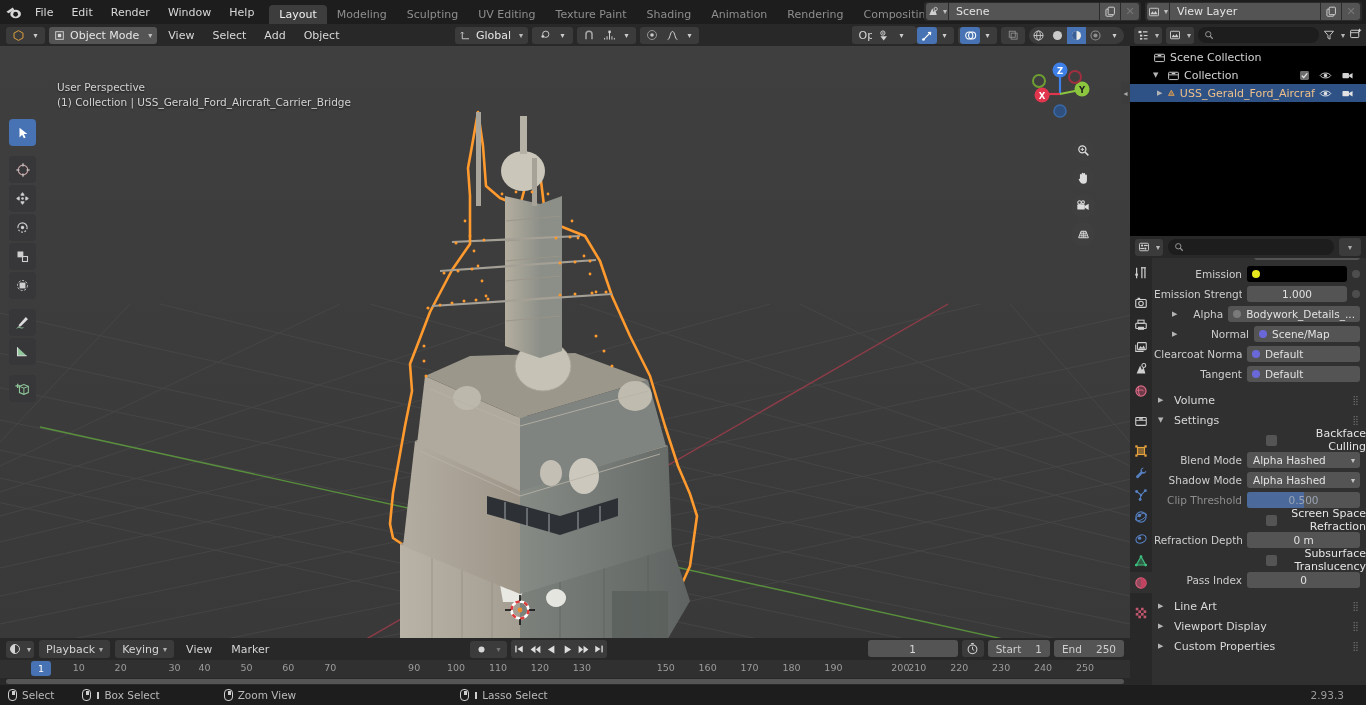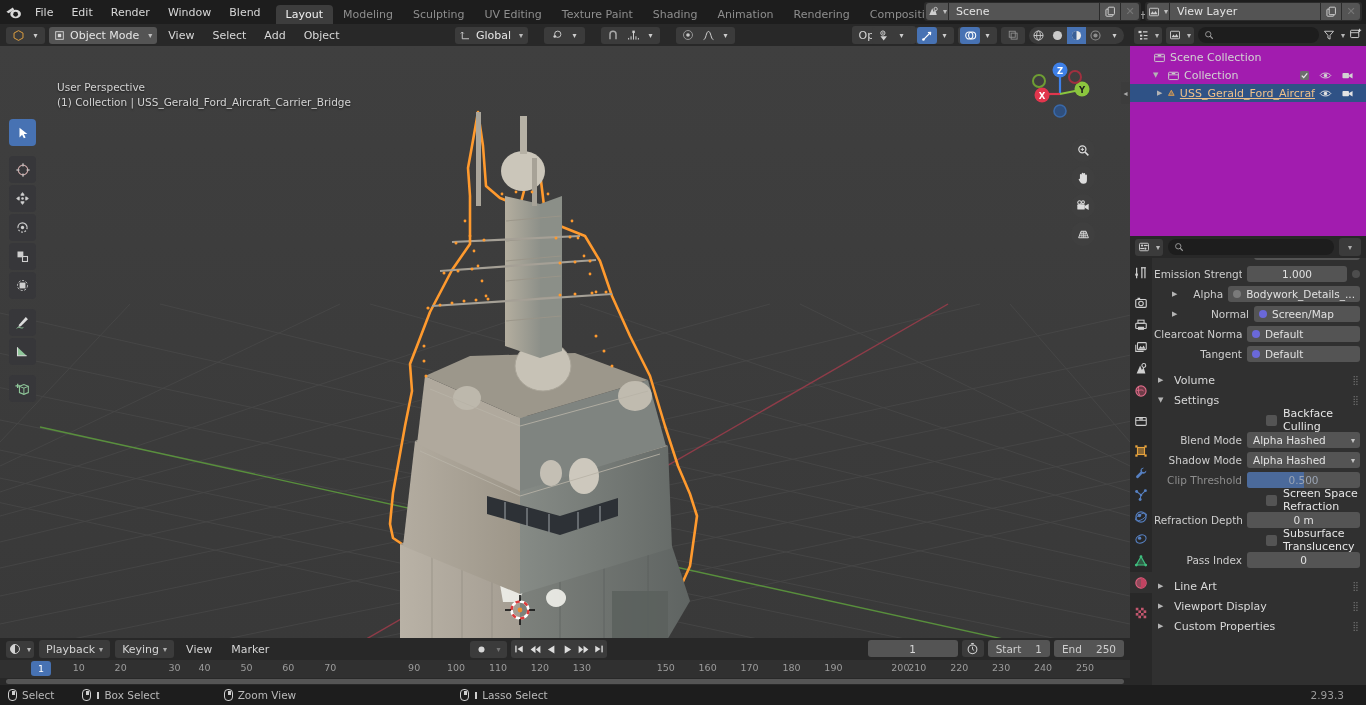--- a/index.html
+++ b/index.html
@@ -74,21 +74,21 @@
   #gizmo{ position:absolute; right:28px; top:4px; width:74px; height:74px; }
   #navbtns{ position:absolute; right:35px; top:92px; display:flex; flex-direction:column; gap:4px;}
   .navb{ width:24px; height:24px; border-radius:50%; background:#3f3f3f; display:flex;align-items:center;justify-content:center;}
   #vp-right-tab{ position:absolute; right:0; top:36px; width:9px; height:22px; background:#3c3c3c; display:flex;align-items:center;justify-content:center;color:#aaa;font-size:8px;}
 
   
   #outliner{ position:absolute; left:1130px; top:24px; width:236px; height:212px; background:#282828; }
   #out-hdr{ height:22px; display:flex; align-items:center; gap:4px; padding:0 4px; background:#282828;}
   .out-drop{ background:#3b3b3b; border-radius:3px; height:17px; display:flex; align-items:center; padding:0 3px; gap:2px;}
   #out-search{ flex:1; background:#1d1d1d; border-radius:8px; height:16px; display:flex; align-items:center; padding:0 6px; gap:4px; color:#8d8d8d;}
-  #out-body{ background:#a21caf; height:190px; padding-top:2px;}
+  #out-body{ background:#000000; height:190px; padding-top:2px;}
   .out-row{ height:18px; display:flex; align-items:center; padding:0 6px; gap:4px; color:#d2d2d2; font-size:11px;}
   .out-row.sel{ background:#2f5286; }
   .out-row .sp{ width:13px; display:inline-block; }
   .out-icons{ margin-left:auto; display:flex; align-items:center; gap:9px; padding-right:6px;}
   .tri{ font-size:7px; color:#b4b4b4; width:10px; display:inline-block;}
 
   
   #props{ position:absolute; left:1130px; top:236px; width:236px; height:449px; background:#303030; }
   #props-hdr{ height:22px; display:flex; align-items:center; gap:5px; padding:0 5px; background:#282828;}
   #props-search{ flex:1; background:#1d1d1d; border-radius:8px; height:16px; display:flex; align-items:center; padding:0 6px; gap:4px;}
@@ -101,21 +101,21 @@
   .plabel{ width:88px; text-align:right; color:#cdcdcd; font-size:10.5px; white-space:nowrap; overflow:hidden;}
   .plabel.dim{ color:#8d8d8d; }
   .pval{ flex:1; background:#545454; border-radius:3px; height:16px; display:flex; align-items:center; padding:0 5px; gap:5px; font-size:10.5px; color:#e1e1e1;}
   .pval.center{ justify-content:center; }
   .pval.black{ background:#000; }
   .pval.slider{ background:#545454; position:relative; overflow:hidden; justify-content:center;}
   .pval.slider .fill{ position:absolute; left:0; top:0; bottom:0; background:#4b6a9b; }
   .pval.slider span{ position:relative; z-index:2;}
   .socket{ width:8px; height:8px; border-radius:50%; flex:none;}
   .decor{ width:8px; height:8px; border-radius:50%; background:#4d4d4d; flex:none;}
-  .chkrow{ display:flex; align-items:center; height:20px; padding-left:114px; gap:6px;}
+  .chkrow{ display:flex; align-items:center; height:20px; padding-left:114px; gap:6px;text-align:right;}
   .chk{ width:11px; height:11px; border-radius:2px; background:#545454; flex:none;}
   .sect{ display:flex; align-items:center; height:20px; padding-left:6px; gap:6px; color:#d8d8d8; font-size:11px;}
   .dots{ margin-left:auto; margin-right:6px; color:#6b6b6b; font-size:9px; letter-spacing:1px;}
   .selectbox{ flex:1; background:#545454; border-radius:3px; height:16px; display:flex; align-items:center; padding:0 6px; font-size:10.5px; color:#e1e1e1; position:relative;}
   .selectbox .sc{ position:absolute; right:5px; font-size:8px; opacity:.8;}
 
   
   #timeline{ position:absolute; left:0; top:638px; width:1130px; height:47px; background:#282828;}
   #tl-hdr{ height:22px; display:flex; align-items:center; padding:0 6px; gap:5px;}
   #tl-playgrp{ position:absolute; left:470px; top:2px; display:flex; align-items:center; gap:4px;}
@@ -151,21 +151,21 @@
             <ellipse cx="15" cy="14" rx="7.5" ry="6"></ellipse>
             <path d="M2 11 L11 5 L13 8 L5 13 Z"></path>
           </g>
           <circle cx="15" cy="14.5" r="3.4" fill="#1d1d1d"></circle>
         </svg>
     </div>
     <div class="menu-item">File</div>
     <div class="menu-item">Edit</div>
     <div class="menu-item">Render</div>
     <div class="menu-item">Window</div>
-    <div class="menu-item">Blend</div>
+    <div class="menu-item">Help</div>
 
     <div id="wstabs">
       <div class="wstab active">Layout</div>
       <div class="wstab">Modeling</div>
       <div class="wstab">Sculpting</div>
       <div class="wstab">UV Editing</div>
       <div class="wstab">Texture Paint</div>
       <div class="wstab">Shading</div>
       <div class="wstab">Animation</div>
       <div class="wstab">Rendering</div>
@@ -230,21 +230,21 @@
       <span style="flex:1">Object Mode</span>
       <span class="chev">▾</span>
     </div>
     <div class="vh-menu">View</div>
     <div class="vh-menu">Select</div>
     <div class="vh-menu">Add</div>
     <div class="vh-menu">Object</div>
 
     <div style="flex:1"></div>
 
-    <div style="position:absolute; left:455px; display:flex; align-items:flex-start; gap:16px;">
+    <div style="position:absolute; left:455px; display:flex; align-items:flex-start; gap:4px;">
       <div class="grp" style="background:#3b3b3b; padding:0 5px; gap:4px;">
         <svg width="12" height="12" viewBox="0 0 16 16">
             <path d="M3 13 L3 4 M3 13 L12 13" stroke="#d2d2d2" stroke-width="1.2" fill="none"></path>
             <path d="M3 4 L5 6 M3 4 L1 6" stroke="#d2d2d2" stroke-width="1.1" fill="none"></path>
           </svg>
         <span>Global</span>
         <span class="chev">▾</span>
       </div>
       <div class="grp" style="padding:0 3px;">
         <span class="g-i">
@@ -762,21 +762,21 @@
             </svg>
         </span>
       </div>
       <div class="out-row sel">
         <span class="sp"></span>
           <span class="sp" style="width:8px;"></span>
         <span class="tri">▶</span>
         <svg width="14" height="14" viewBox="0 0 16 16">
             <path d="M8 3 L13.2 12.4 H2.8 Z" fill="#e8a24a" fill-opacity=".45" stroke="#f0a84f" stroke-width="1.4"></path>
           </svg>
-        <span style="color:#edc08a;text-decoration:underline;">USS_Gerald_Ford_Aircraf</span>
+        <span style="color:#edc08a;">USS_Gerald_Ford_Aircraf</span>
         <span class="out-icons">
           <svg width="13" height="13" viewBox="0 0 16 16">
               <path d="M1.5 8 C4 4 12 4 14.5 8 C12 12 4 12 1.5 8 Z" fill="none" stroke="#e3e3e3" stroke-width="1.2"></path>
               <circle cx="8" cy="8" r="2.2" fill="#e3e3e3"></circle>
             </svg>
           <svg width="13" height="13" viewBox="0 0 16 16">
               <rect x="1.8" y="5" width="8" height="6.5" rx="1" fill="#e3e3e3"></rect>
               <path d="M10 7.4 L14.2 5 V11.6 L10 9.2 Z" fill="#e3e3e3"></path>
             </svg>
         </span>
@@ -934,20 +934,27 @@
           </svg>
       </div>
     </div>
 
     <div id="props-body">
 
       <div style="height:6px; position:relative;">
         <div style="position:absolute;left:102px;top:-6px;width:106px;height:8px;background:#545454;border-radius:3px;"></div>
       </div>
 
+      <div class="prow">
+        <span class="plabel">Emission</span>
+        <span class="pval black" style="position: relative;">
+          <span class="socket" style="background: rgb(232, 232, 31); position: absolute; margin-left: 0px; left: 5px; top: 4px;"></span>
+        </span>
+        <span class="decor"></span>
+      </div>
 
       <div class="prow">
         <span class="plabel">Emission Strengt</span>
         <span class="pval center">
           <span>1.000</span>
         </span>
         <span class="decor"></span>
       </div>
 
       <div class="prow">
@@ -957,21 +964,21 @@
           <span class="socket" style="background:#7a7a7a;"></span>
           <span>Bodywork_Details_...</span>
         </span>
       </div>
 
       <div class="prow">
         <span class="tri" style="margin-left:18px;">▶</span>
         <span class="plabel" style="width:62px;">Normal</span>
         <span class="pval">
           <span class="socket" style="background:#6a68d8;"></span>
-          <span>Screen/Map</span>
+          <span>Scene/Map</span>
         </span>
       </div>
 
       <div class="prow">
         <span class="plabel">Clearcoat Normal</span>
         <span class="pval">
           <span class="socket" style="background:#6a68d8;"></span>
           <span>Default</span>
         </span>
       </div>

